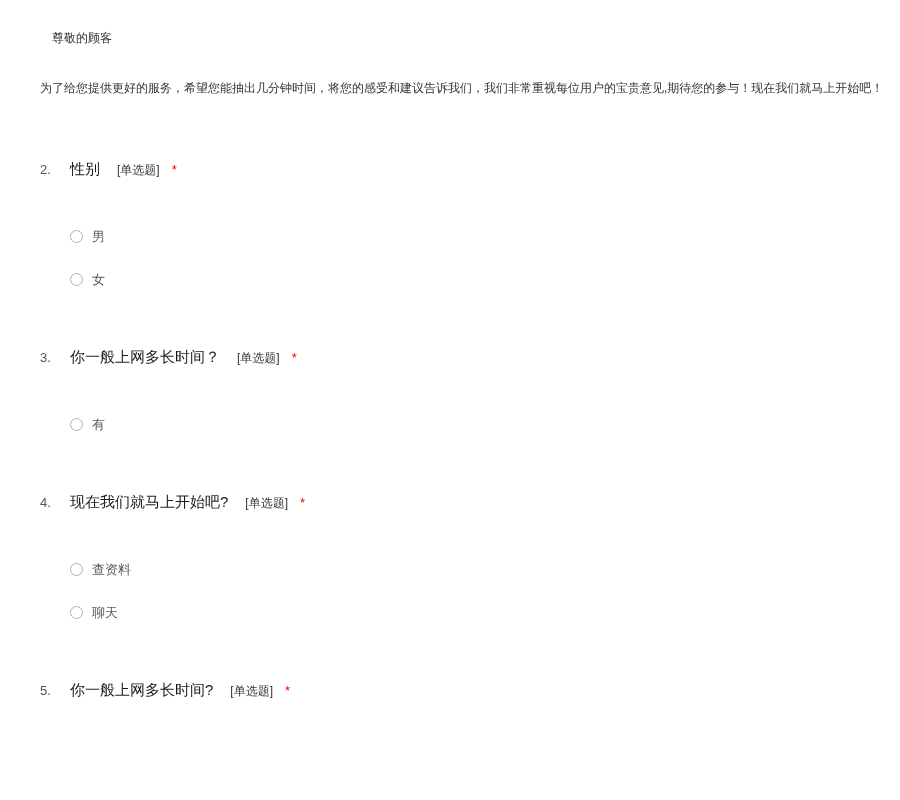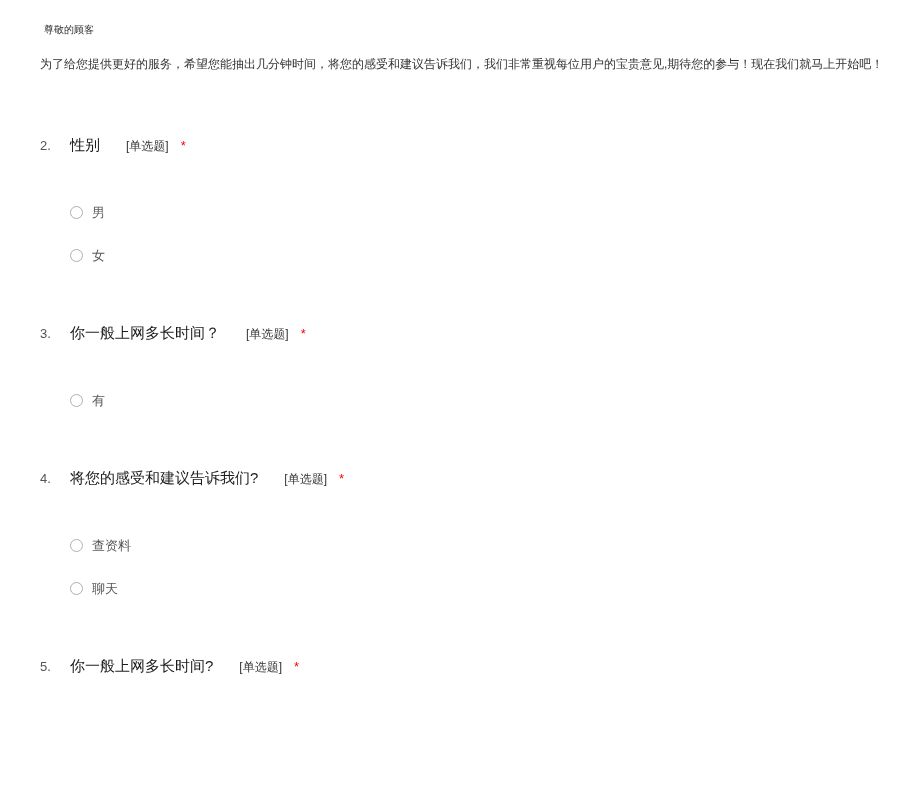--- a/index.html
+++ b/index.html
@@ -6,28 +6,28 @@
   html, body {
     margin: 0; padding: 0;
     width: 900px; height: 800px;
     overflow: hidden;
     background: #ffffff;
     font-family: "Liberation Sans", "DejaVu Sans", sans-serif;
   }
   .page { padding: 16px 22px 0 40px; }
 
   .survey-title {
-    margin: 4px;
-    font-size: 10px;
+    margin: 12px;
+    font-size: 12px;
     font-weight: 400;
     color: #333333;
     line-height: 20px;
   }
   .survey-intro {
-    margin-top: 16px;
+    margin-top: 32px;
     font-size: 12px;
     color: #333333;
     line-height: 16px;
     white-space: nowrap;
   }
 
   .question-list { margin-top: 63px; }
   .question + .question { margin-top: 60px; }
 
   .q-header {
@@ -42,21 +42,21 @@
     color: #555555;
   }
   .q-title {
     font-size: 15px;
     font-weight: 400;
     color: #1a1a1a;
   }
   .q-type {
     font-size: 12px;
     color: #333333;
-    margin-left: 26px;
+    margin-left: 17px;
   }
   .q-required {
     font-size: 13px;
     margin-left: 12px;
     color: #ff0000;
   }
 
   .option-list {
     margin-top: 49px;
     padding-left: 30px;
@@ -124,21 +124,21 @@
     <span class="radio"></span>
     <span class="option-label">有</span>
   </div>
 
 </div>
   </div>
 
   <div class="question">
     <div class="q-header">
       <span class="q-number">4.</span>
-      <span class="q-title">将您的感受和建议告诉我们?</span>
+      <span class="q-title">现在我们就马上开始吧?</span>
       <span class="q-type">[单选题]</span>
       <span class="q-required">*</span>
     </div>
     <div class="option-list">
 
   <div class="option">
     <span class="radio"></span>
     <span class="option-label">查资料</span>
   </div>
 

